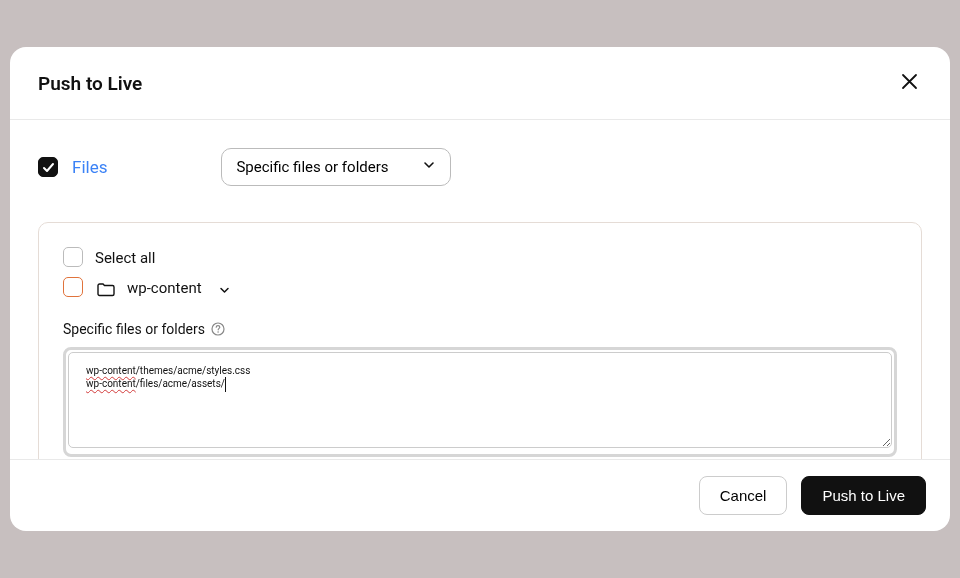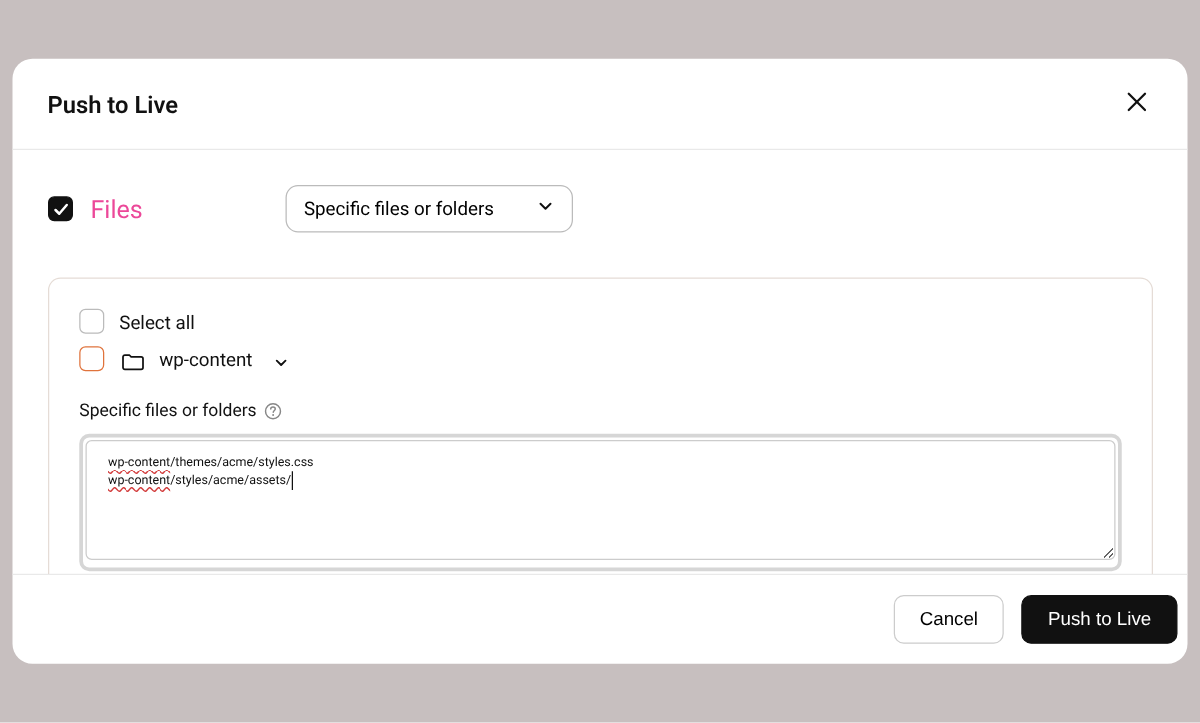--- a/index.html
+++ b/index.html
@@ -91,22 +91,22 @@
     }
     .checkbox.checked {
       background: #111;
       border-color: #111;
     }
     .checkbox.checked svg { display: block; }
     .checkbox svg { display: none; }
     .checkbox-unchecked { background: #fff; }
     .checkbox-orange { border-color: #e0733c; background: #fff; }
     .files-label {
-      font-size: 20px;
-      color: #ec4899;
+      font-size: 17px;
+      color: #3b82f6;
       margin-left: -10px;
       margin-right: 90px;
     }
     .select {
       display: flex;
       align-items: center;
       justify-content: space-between;
       border: 1px solid #bbb;
       border-radius: 10px;
       padding: 9px 14px;
@@ -178,21 +178,21 @@
     .caret {
       display: inline-block;
       width: 1px;
       height: 15px;
       background: #111;
       vertical-align: middle;
       margin-left: 0px;
     }
     .modal-footer {
       border-top: 1px solid #e9e9e9;
-      padding: 16px 8px;
+      padding: 16px 24px;
       display: flex;
       justify-content: flex-end;
       gap: 14px;
     }
     .btn {
       font-size: 15px;
       padding: 10px 20px;
       border-radius: 8px;
       cursor: pointer;
       border: 1px solid #ccc;
@@ -269,21 +269,21 @@
               <circle cx="7.1" cy="10" r="0.8" fill="#888"></circle>
             </svg>
         </span>
       </div>
 
       <div class="textarea-wrap">
         <div class="textarea-container">
           <textarea class="textarea" spellcheck="false" style="color: transparent; caret-color: transparent;"></textarea>
           <div class="path-display">
             <div><span class="spellcheck">wp-content</span><span>/themes/acme/styles.css</span></div>
-            <div><span class="spellcheck">wp-content</span><span>/styles/acme/assets/</span><span class="caret"></span></div>
+            <div><span class="spellcheck">wp-content</span><span>/files/acme/assets/</span><span class="caret"></span></div>
           </div>
         </div>
       </div>
     </div>
   </div>
 
   <div class="modal-footer">
     <button class="btn">Cancel</button>
     <button class="btn primary">Push to Live</button>
   </div>

